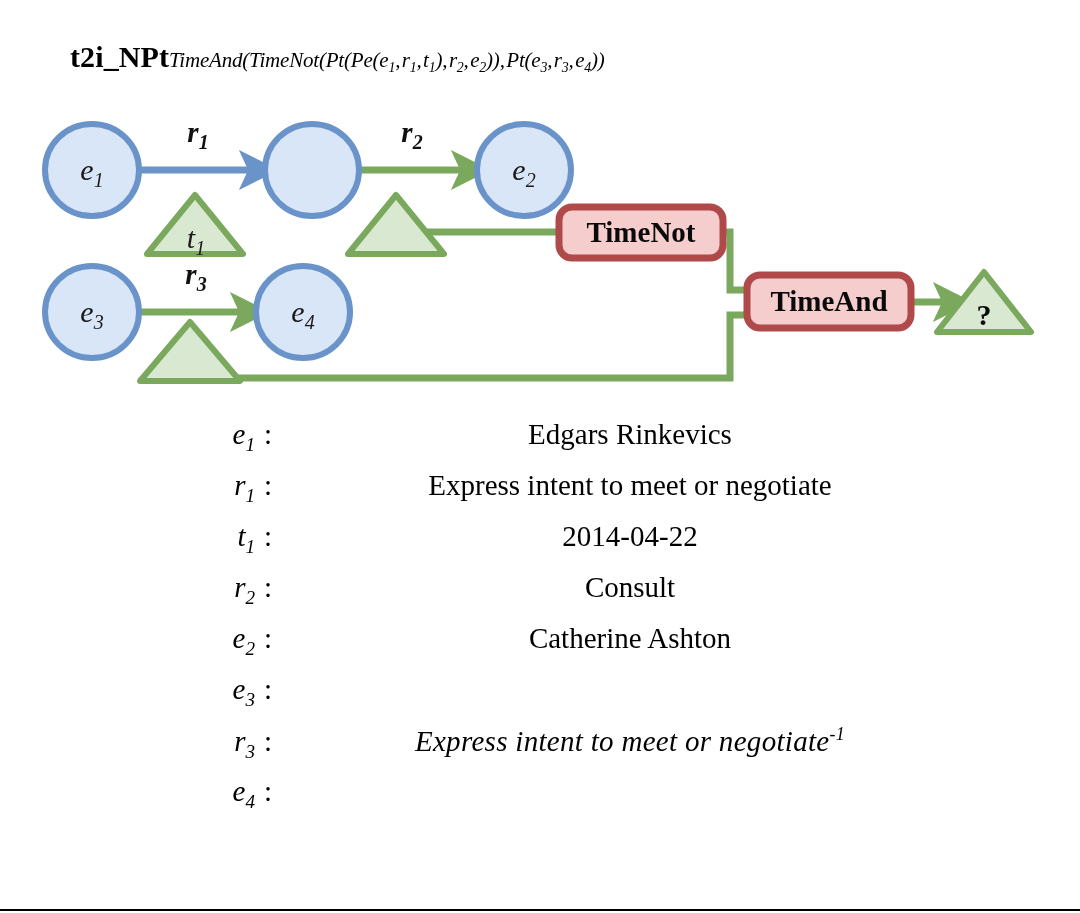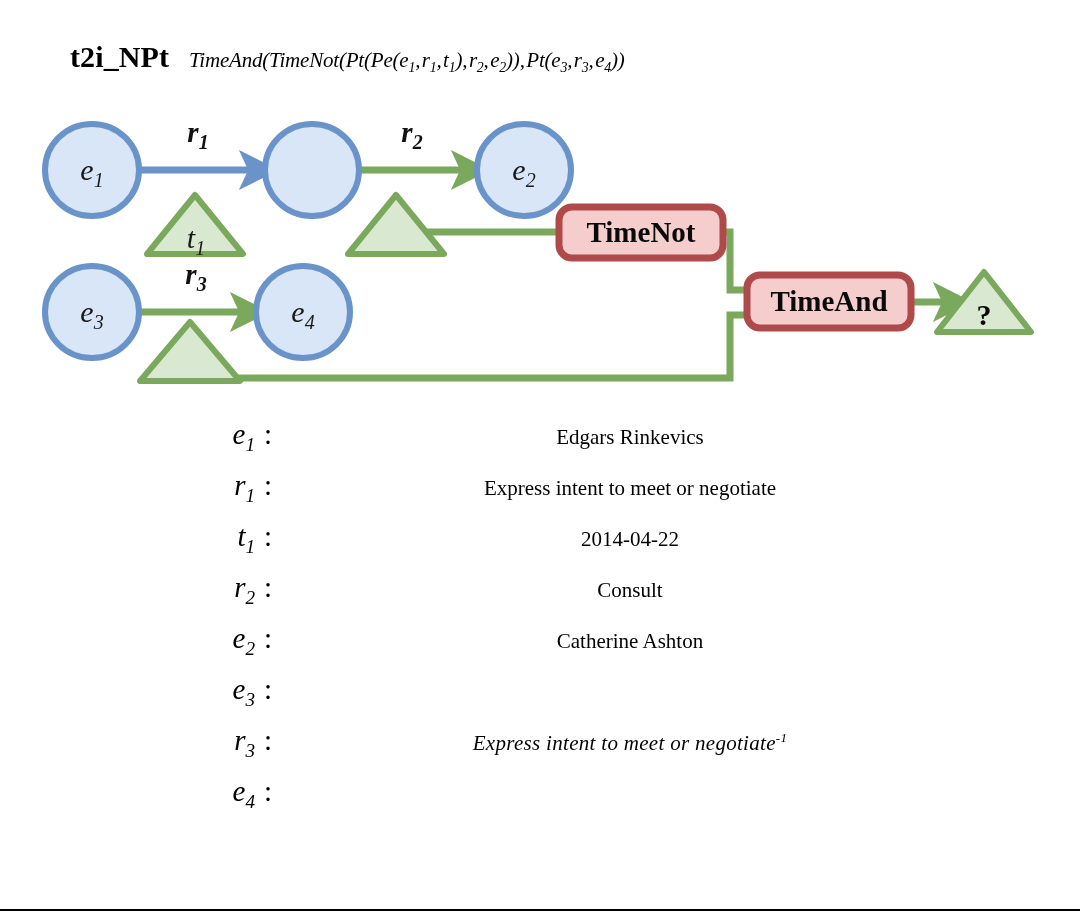--- a/index.html
+++ b/index.html
@@ -24,21 +24,20 @@
     width: 990px;
     height: 52px;
     display: flex;
     align-items: baseline;
     white-space: nowrap;
   }
   #query-type {
     font-weight: bold;
     font-size: 30px;
     letter-spacing: 0.1px;
-    margin-right: 20px;
   }
   #formula {
     font-style: italic;
     font-size: 21px;
     letter-spacing: -0.2px;
   }
   .sub {
     font-size: 0.66em;
     vertical-align: sub;
     font-style: italic;
@@ -110,21 +109,21 @@
   }
   .legend-colon {
     width: 16px;
     text-align: left;
     font-size: 29px;
     font-style: normal;
   }
   .legend-val {
     width: 700px;
     text-align: center;
-    font-size: 21px;
+    font-size: 29px;
     white-space: nowrap;
   }
   .legend-val.ital {
     font-style: italic;
     letter-spacing: 0.3px;
   }
 
   
   #bottom-rule {
     position: absolute;

